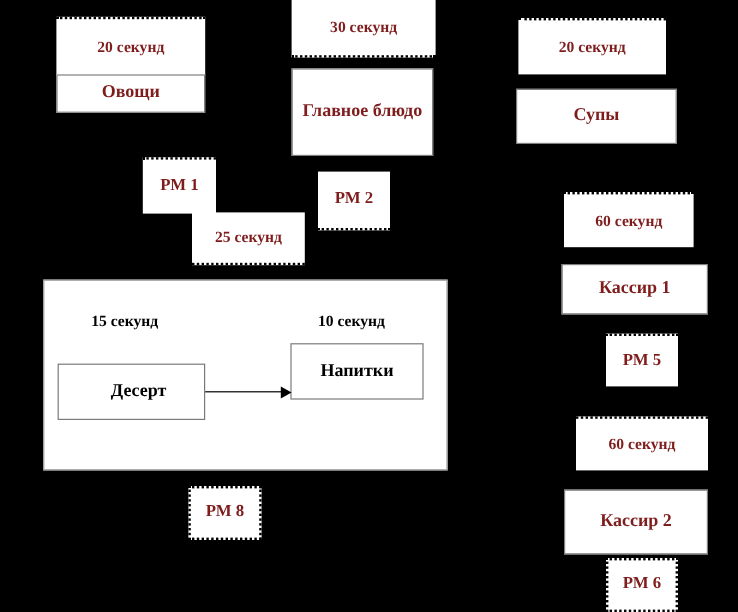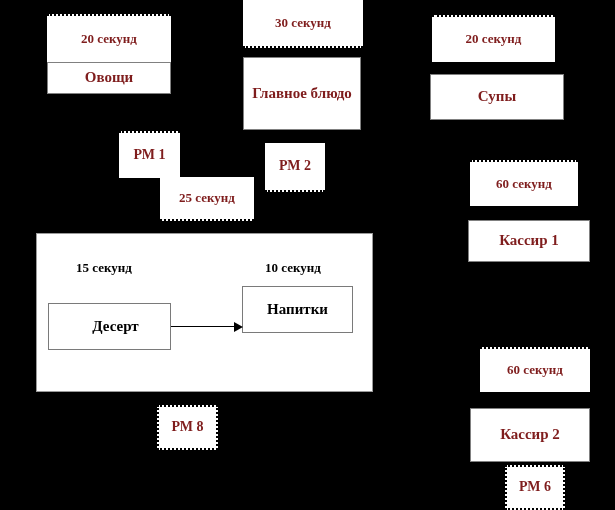--- a/index.html
+++ b/index.html
@@ -99,20 +99,21 @@
 
   <div class="box dot-top t13" style="left:432px; top:15px; width:123px; height:47px;">20 секунд</div>
 
   <div class="box framed t15" style="left:430px; top:74px; width:134px; height:46px;">Супы</div>
 
 
   <div class="box dot-top t13" style="left:470px; top:160px; width:108px; height:46px;">60 секунд</div>
 
   <div class="box framed t15" style="left:468px; top:220px; width:122px; height:42px;text-align:right;">Кассир 1</div>
 
+  <div class="box dot-top t14" style="left:505px; top:278px; width:60px; height:44px;">РМ 5</div>
 
   <div class="box dot-top t13" style="left:480px; top:347px; width:110px; height:45px;">60 секунд</div>
 
   <div class="box framed t15" style="left:470px; top:408px; width:120px; height:54px;">Кассир 2</div>
 
   <div class="box dot-all t14" style="left:505px; top:465px; width:60px; height:45px;">РМ 6</div>
 
   <div class="panel" style="left:36px; top:233px; width:337px; height:159px;">
 
     <div class="panel-label t13" style="left:39px; top:26px;text-align:right;">15 секунд</div>

